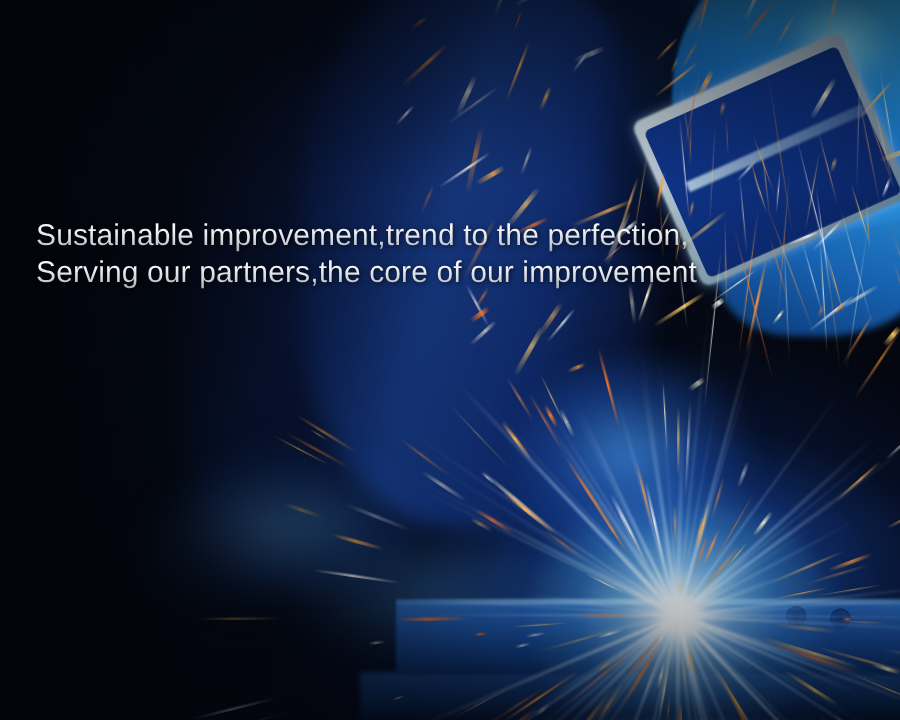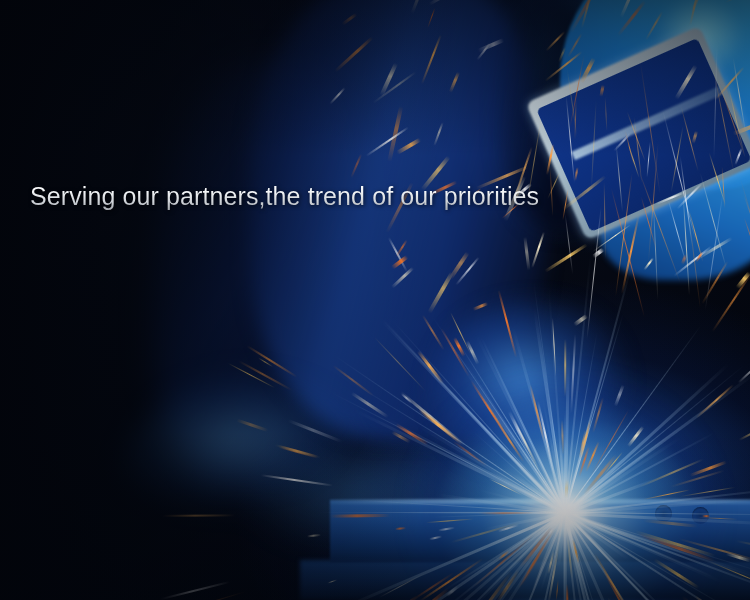--- a/index.html
+++ b/index.html
@@ -586,17 +586,18 @@
       <div class="spark" style="left: 605.4px; top: 96.1px; width: 35.4px; height: 1.3px; background: linear-gradient(90deg, rgba(255, 200, 120, 0), rgb(255, 180, 87) 50%, rgba(255, 180, 90, 0)); opacity: 0.35; transform: rotate(87.2deg);"></div>
       <div class="spark" style="left: 699.5px; top: 171.9px; width: 100.1px; height: 1.3px; background: linear-gradient(90deg, rgba(255, 200, 120, 0), rgb(255, 243, 208) 50%, rgba(255, 180, 90, 0)); opacity: 0.53; transform: rotate(74.7deg);"></div>
       <div class="spark" style="left: 550.2px; top: 167.3px; width: 48.7px; height: 1.3px; background: linear-gradient(90deg, rgba(255, 200, 120, 0), rgb(255, 154, 60) 50%, rgba(255, 180, 90, 0)); opacity: 0.41; transform: rotate(86.9deg);"></div>
       <div class="spark" style="left: 615.7px; top: 143.2px; width: 69px; height: 1.3px; background: linear-gradient(90deg, rgba(255, 200, 120, 0), rgb(255, 243, 208) 50%, rgba(255, 180, 90, 0)); opacity: 0.53; transform: rotate(84.7deg);"></div>
     </div>
 
   <div class="layer" id="bg-vignette"></div>
 
   <div id="slogan">
     <div id="en-block">
-      <div class="en-line">Serving our partners,the trend of our priorities</div>
+      <div class="en-line">Sustainable improvement,trend to the perfection,</div>
+      <div class="en-line">Serving our partners,the core of our improvement</div>
     </div>
   </div>
 
 </div>
 
 </body></html>

